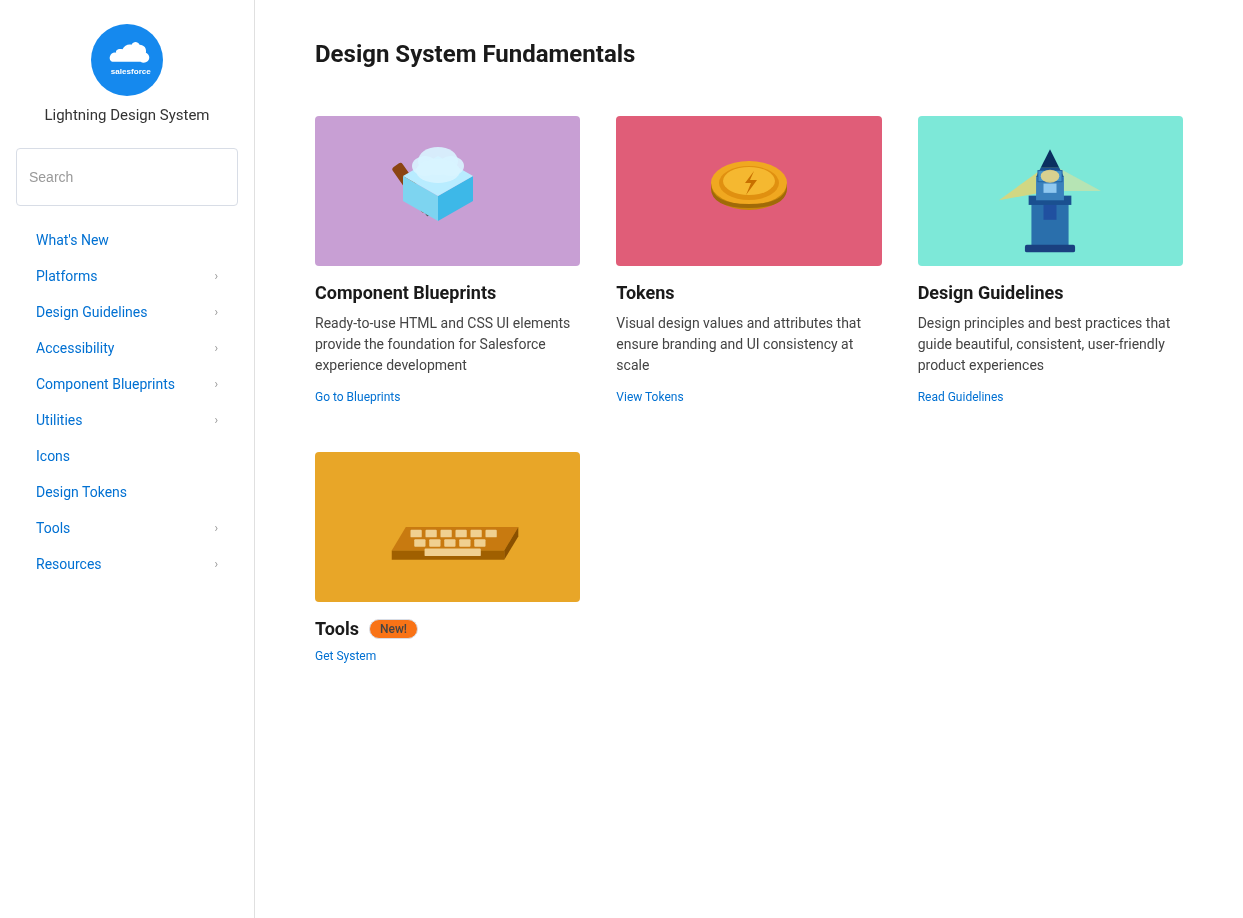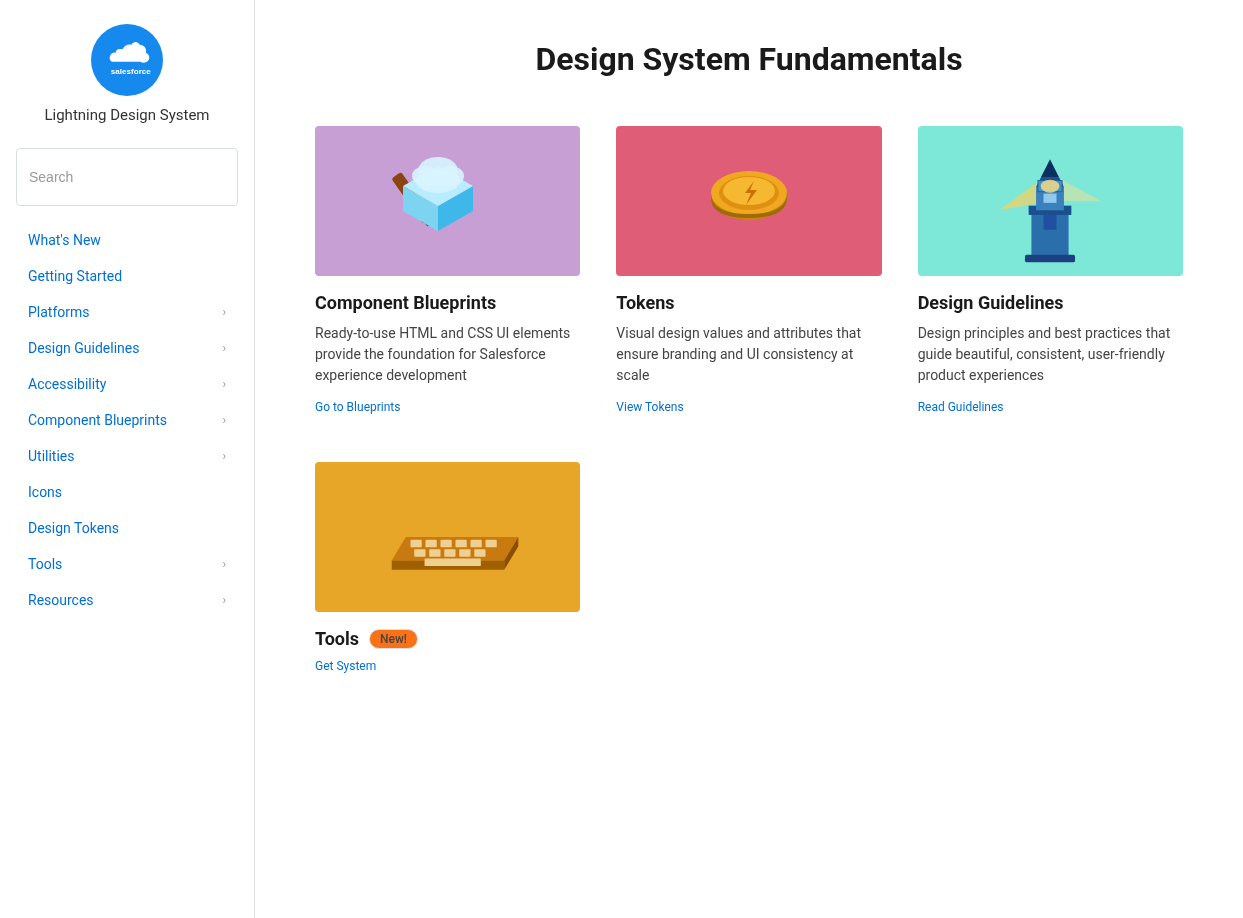--- a/index.html
+++ b/index.html
@@ -45,21 +45,21 @@
     .search-input {
       width: 100%;
       padding: 20px 12px;
       border: 1px solid #d8dde6;
       border-radius: 4px;
       font-size: 14px;
       color: #444;
       outline: none;
     }
     .search-input::placeholder { color: #999; }
-    .nav-list { list-style: none; padding: 8px 8px; }
+    .nav-list { list-style: none; padding: 8px 16px; }
     .nav-item {
       display: flex;
       align-items: center;
       justify-content: space-between;
       padding: 10px 20px;
       font-size: 14px;
       color: #0070d2;
       cursor: pointer;
       text-decoration: none;
     }
@@ -68,24 +68,23 @@
       font-size: 12px;
     }
 
     
     #main {
       flex: 1;
       overflow-y: auto;
       padding: 40px 60px;
     }
     .page-title {
-      font-size: 32px;
+      font-size: 24px;
       font-weight: 700;
       color: #1a1a1a;
-      text-align: center;
       margin-bottom: 48px;
     }
     .cards-row {
       display: flex;
       gap: 36px;
       margin-bottom: 48px;
     }
     .card {
       flex: 1;
       display: flex;
@@ -196,23 +195,20 @@
 
   <div class="search-container">
     <input class="search-input" type="text" placeholder="Search" style="">
   </div>
 
   <ul class="nav-list">
     <li class="nav-item">
       <span>What's New</span>
     </li>
     <li class="nav-item">
-      <span>Getting Started</span>
-    </li>
-    <li class="nav-item">
       <span>Platforms</span>
       <span class="chevron">›</span>
     </li>
     <li class="nav-item">
       <span>Design Guidelines</span>
       <span class="chevron">›</span>
     </li>
     <li class="nav-item">
       <span>Accessibility</span>
       <span class="chevron">›</span>

